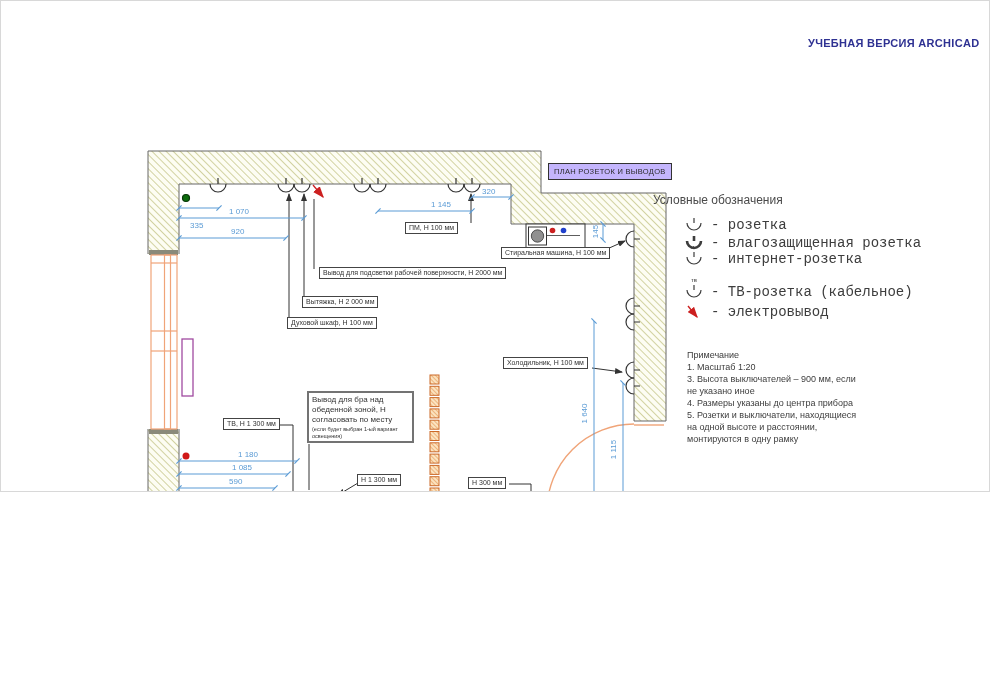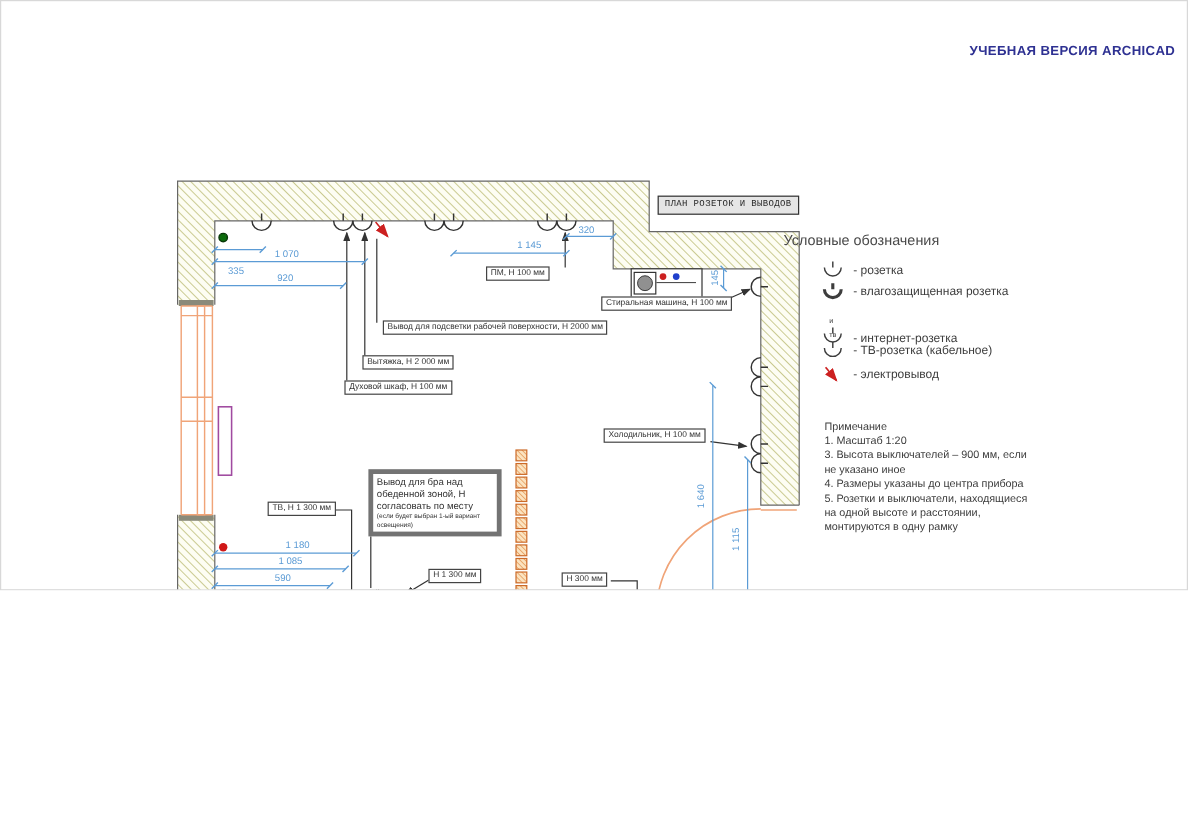--- a/index.html
+++ b/index.html
@@ -2,32 +2,32 @@
 <html><head>
 <meta charset="utf-8">
 <style>
   html,body{margin:0;padding:0;background:#ffffff;}
   body{font-family:"Liberation Sans", sans-serif;}
   .canvas{position:relative;width:990px;height:492px;background:#fff;overflow:hidden;
           border:1px solid #d8d8d8;box-sizing:border-box;}
   .plan-svg{position:absolute;left:0;top:0;}
   .abs{position:absolute;white-space:nowrap;}
   .watermark{font-size:11px;font-weight:bold;color:#2e3192;letter-spacing:.3px;}
-  .titlebox{border:1px solid #333;background:#e5e5e5;font-size:7.5px;color:#2a2a2a;
-            padding:3px 5px;letter-spacing:.3px;font-family:Liberation Mono, monospace;}
+  .titlebox{border:1px solid #333;background:#c4b5fd;font-size:7.5px;color:#2a2a2a;
+            padding:3px 5px;letter-spacing:.3px;}
   .lblbox{border:1px solid #444;background:#fff;font-size:7px;color:#333;
           padding:1px 3px;line-height:1.2;}
   .dim{font-size:8px;color:#5b9bd5;}
   .vdim{transform:rotate(-90deg);transform-origin:center;}
-  .sconcebox{border:4px solid #737373;background:#fff;color:#333;padding:2px 3px;
+  .sconcebox{border:2px solid #737373;background:#fff;color:#333;padding:2px 3px;
              font-size:8px;line-height:1.25;white-space:normal;}
   .sconcebox .small{font-size:5.5px;line-height:1.2;display:block;margin-top:1px;}
   .legend-title{font-size:12px;color:#4a4a4a;}
   .legend-row{position:absolute;display:flex;align-items:center;gap:8px;}
-  .legend-label{font-size:10px;color:#3d3d3d;}
+  .legend-label{font-size:14px;color:#3d3d3d;font-family:Liberation Mono, monospace;}
   .legend-icon{position:relative;width:18px;height:16px;flex:0 0 auto;}
   .legend-mark{position:absolute;left:6px;top:-7px;font-size:6px;color:#3d3d3d;}
   .notes{font-size:9px;color:#3d3d3d;line-height:12px;width:172px;white-space:normal;}
   .notes .nt{margin:0;}
   .sockmark{font-size:6px;color:#3d3d3d;}
 </style>
 </head>
 <body>
 
 <div class="canvas">
@@ -231,21 +231,21 @@
 
   <div class="legend-row" style="left:684px;top:234px;">
     <span class="legend-icon">
       <svg width="18" height="16">
           <path d="M2,6 A7 7 0 0 0 16,6 M9,6 L9,1" stroke="#3d3d3d" stroke-width="2.6" fill="none"></path>
         </svg>
     </span>
     <span class="legend-label">- влагозащищенная розетка</span>
   </div>
 
-  <div class="legend-row" style="left:684px;top:271px;align-items:flex-end;">
+  <div class="legend-row" style="left:684px;top:250px;align-items:flex-end;">
     <span class="legend-icon">
       <span class="legend-mark">и</span>
       <svg width="18" height="16">
           <path d="M2,6 A7 7 0 0 0 16,6 M9,6 L9,1" stroke="#3d3d3d" stroke-width="1.2" fill="none"></path>
         </svg>
     </span>
     <span class="legend-label">- интернет-розетка</span>
   </div>
 
   <div class="legend-row" style="left:684px;top:283px;justify-content:flex-end;">

